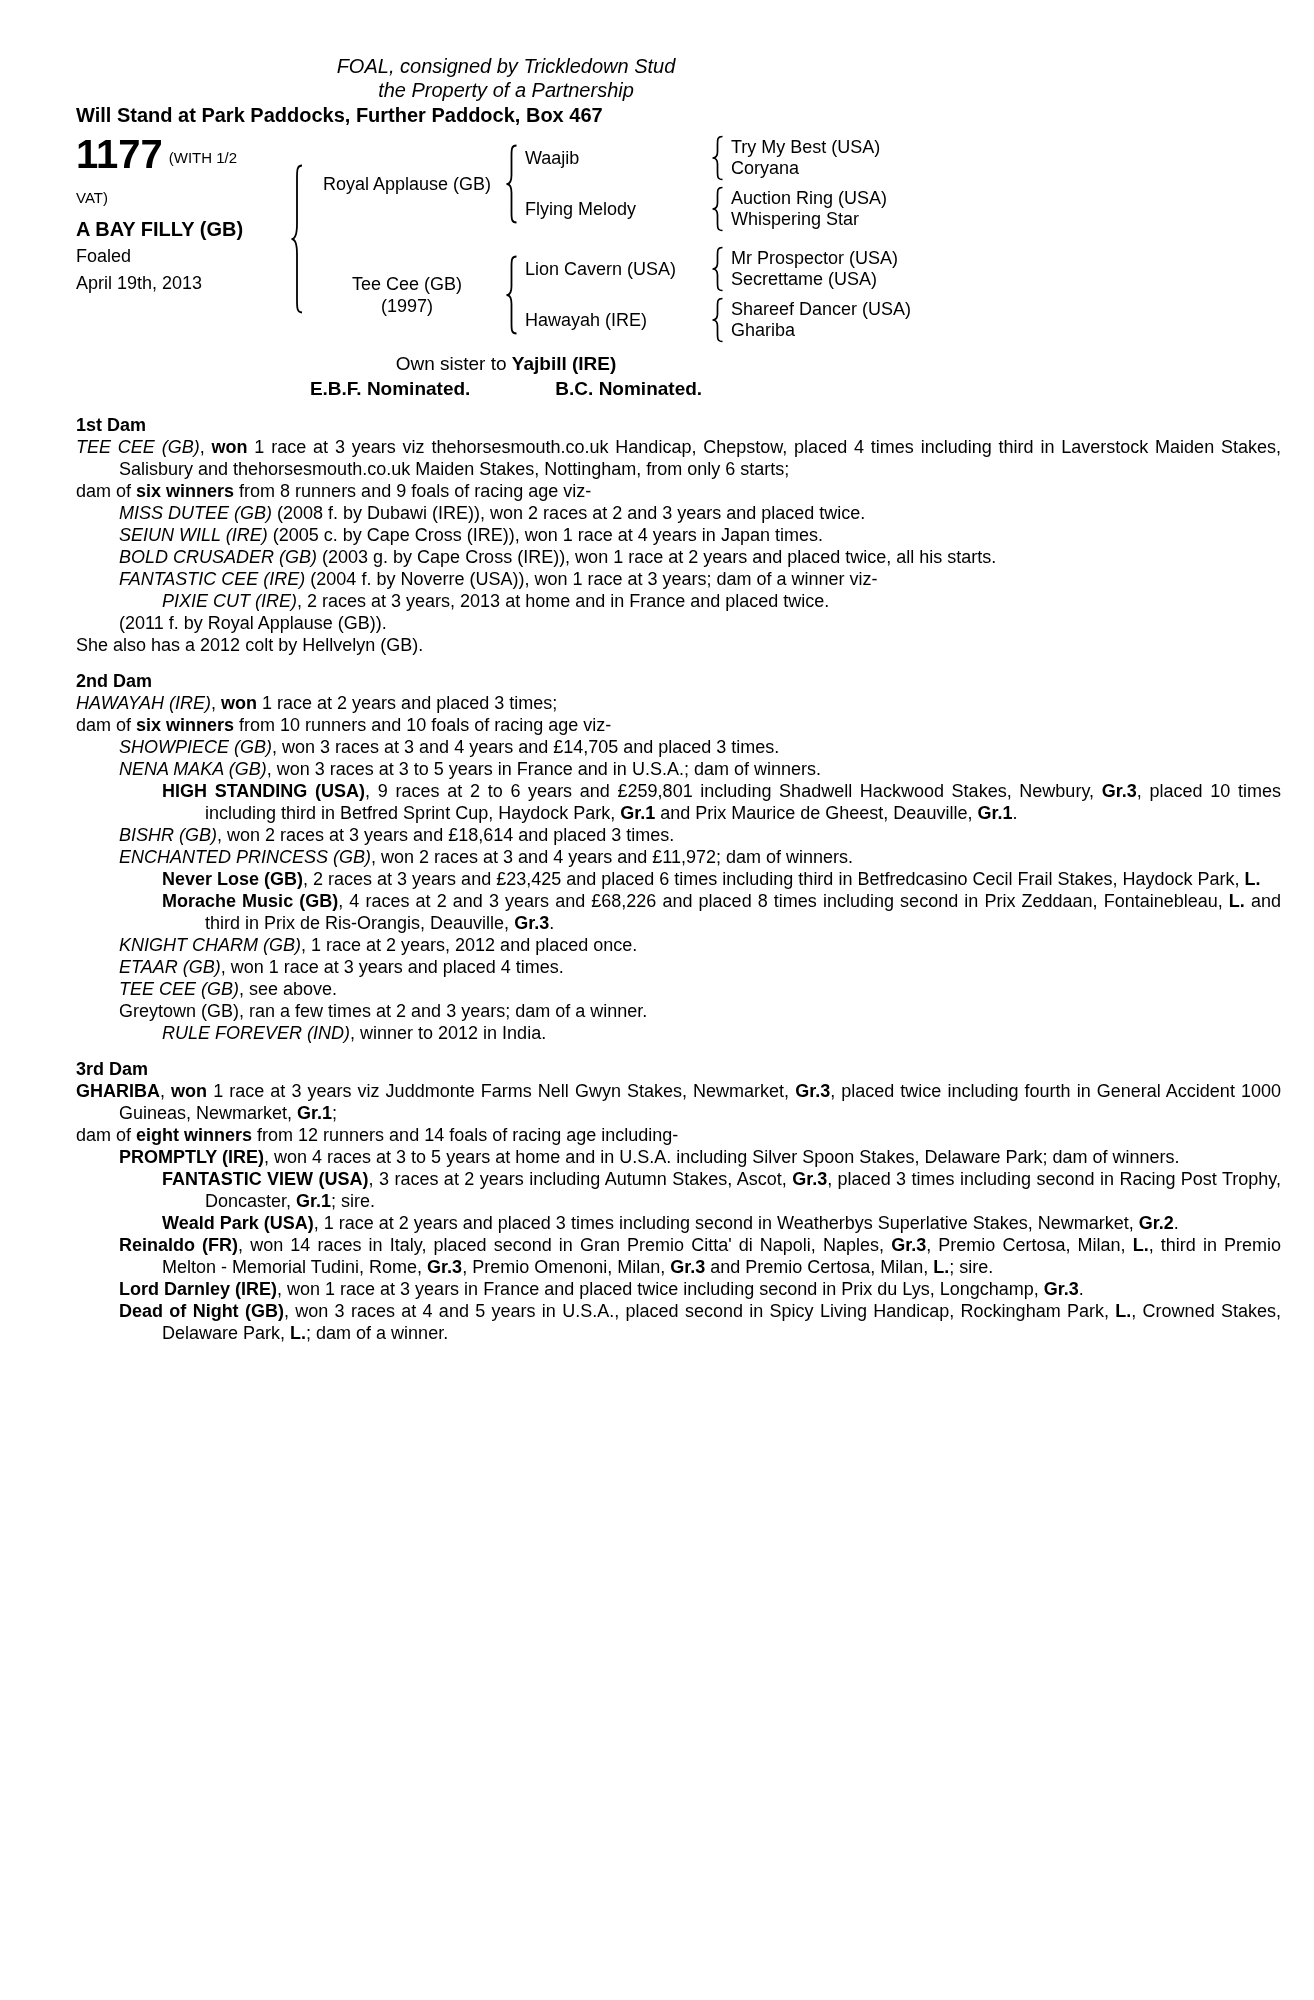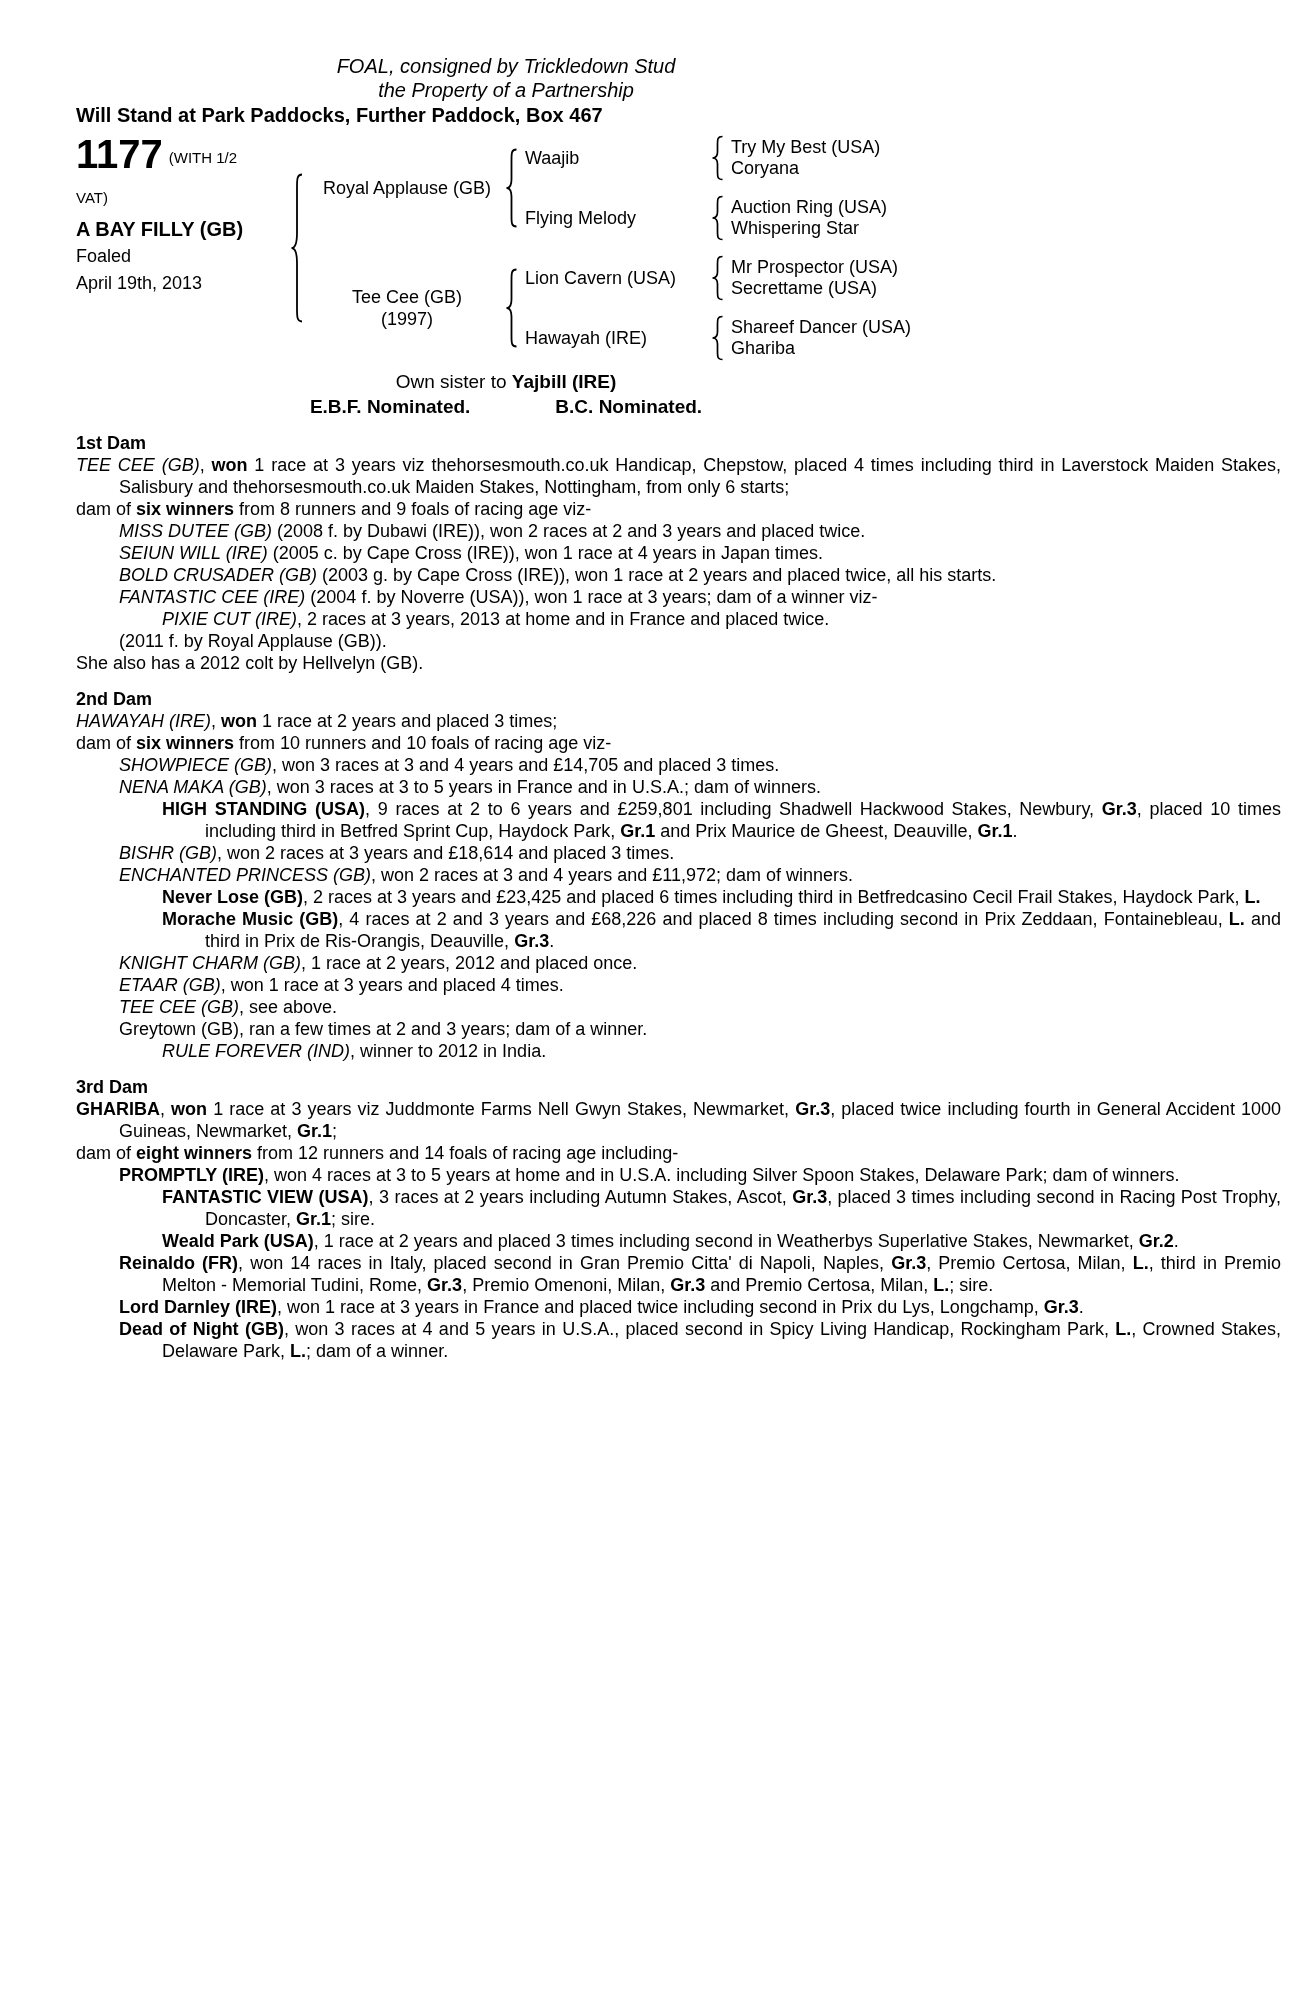--- a/index.html
+++ b/index.html
@@ -24,21 +24,21 @@
   .lotnum { font-size: 40px; font-weight: bold; line-height: 38px; }
   .vat1 { font-size: 15px; margin-left: 6px; margin-top: 14px; }
   .vat2 { font-size: 15px; margin-top: 16px; }
   .horse-name { font-weight: bold; font-size: 20px; margin-top: 12px; white-space: nowrap; }
   .foaled { margin-top: 4px; line-height: 23px; }
 
   .tree { display: flex; align-items: center; font-size: 18px; }
   .halves { display: flex; flex-direction: column; gap: 14px; }
   .half { display: flex; align-items: center; }
   .g1name { width: 192px; flex-shrink: 0; line-height: 22px; text-align: center; }
-  .g2col { display: flex; flex-direction: column; gap: 14px; }
+  .g2col { display: flex; flex-direction: column; gap: 5px; }
   .g2block { display: flex; align-items: center; }
   .g2name { width: 184px; flex-shrink: 0; }
   .g3pair div { height: 21px; line-height: 21px; white-space: nowrap; }
   .br { flex-shrink: 0; margin: 0 7px 0 2px; }
 
   
   .own-sister { text-align: center; font-size: 19px; margin-top: 10px; }
   .nominated { display: flex; justify-content: center; gap: 85px; font-weight: bold; font-size: 19px; margin-top: 3px; }
 
   

